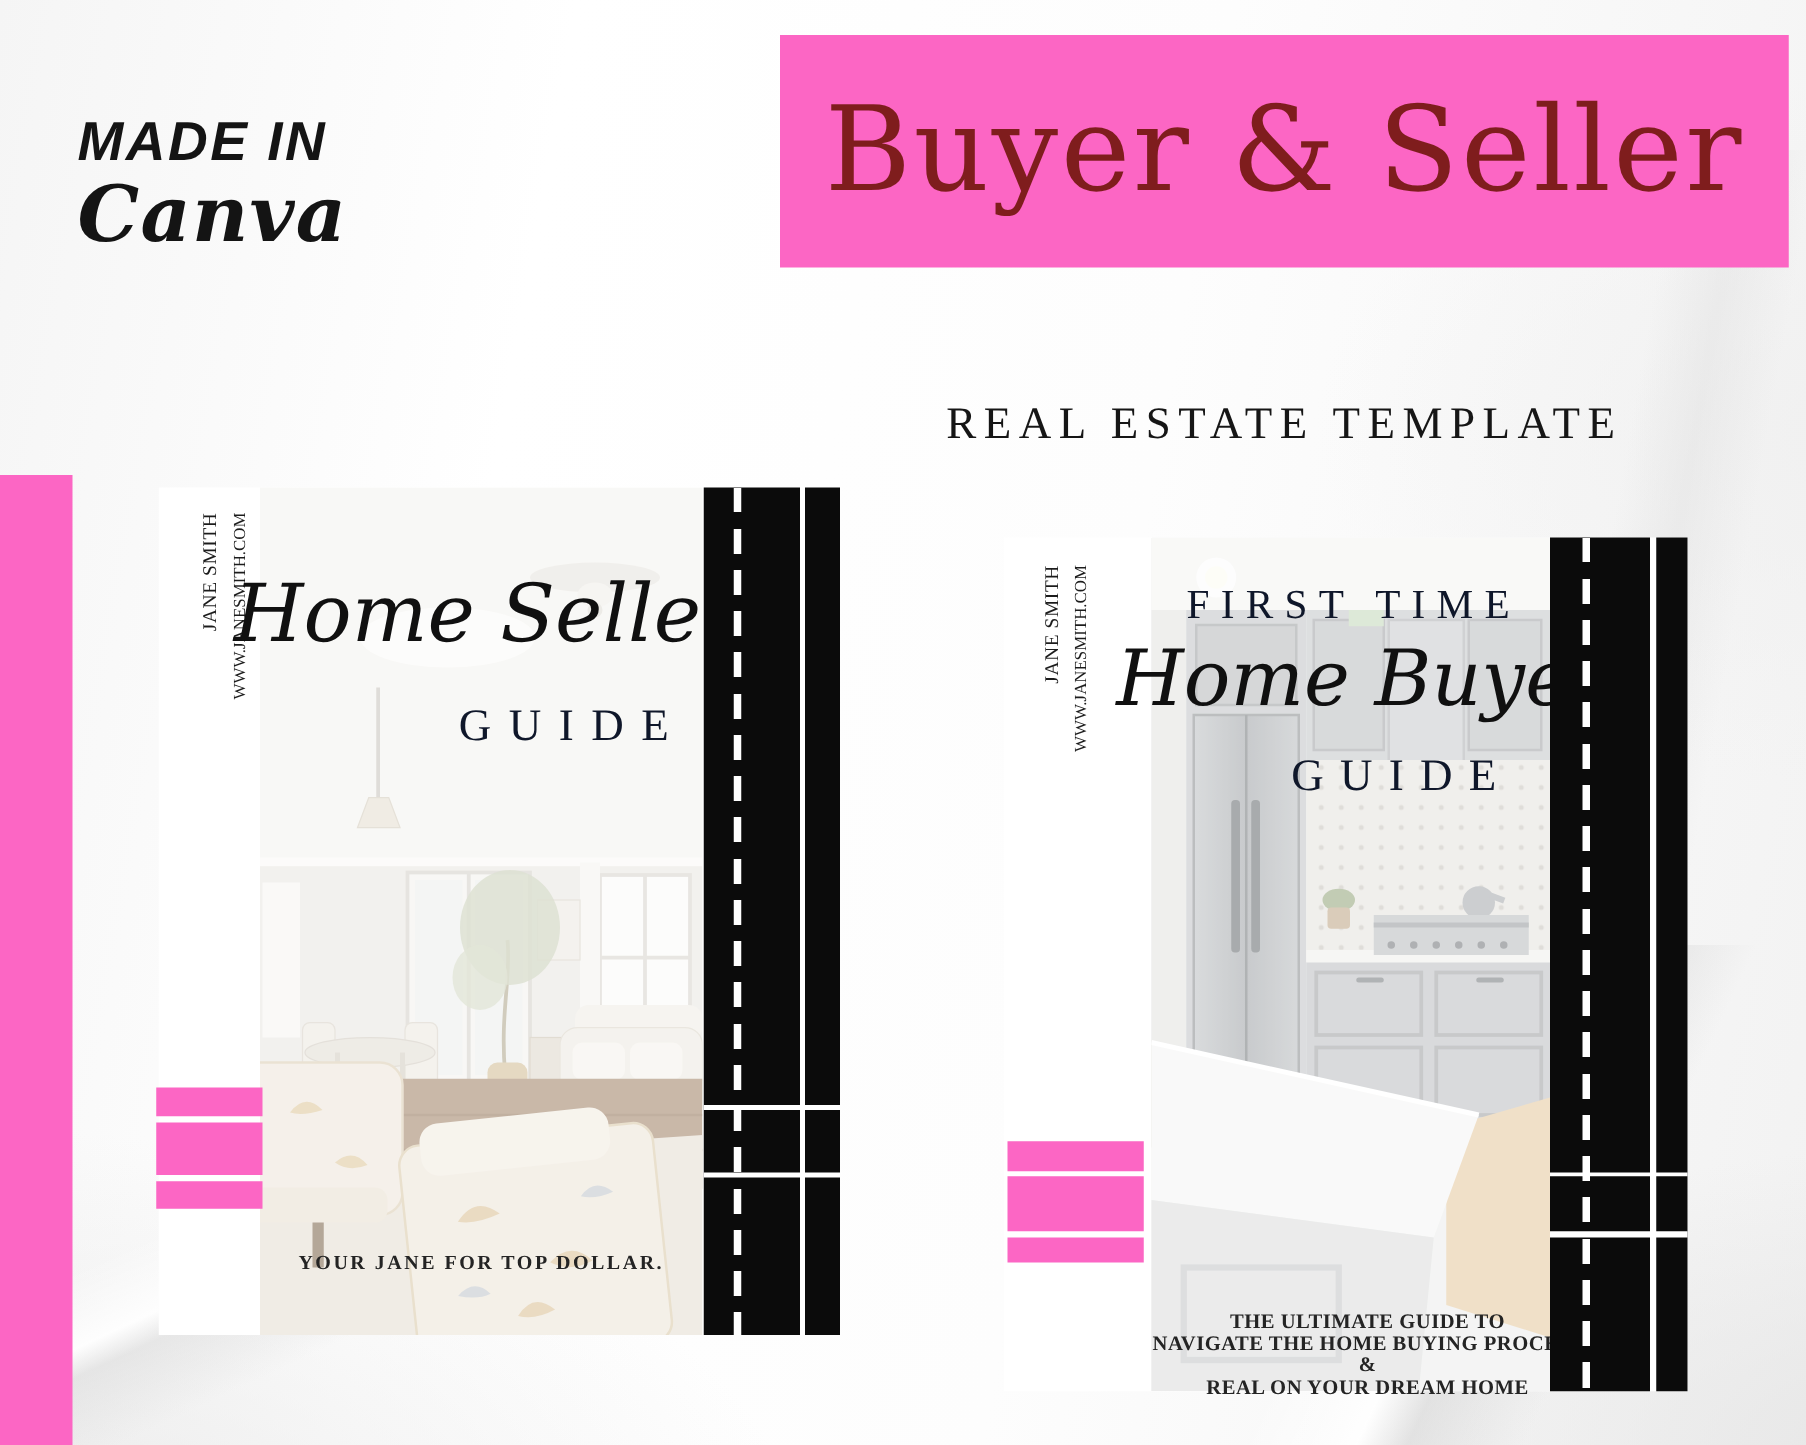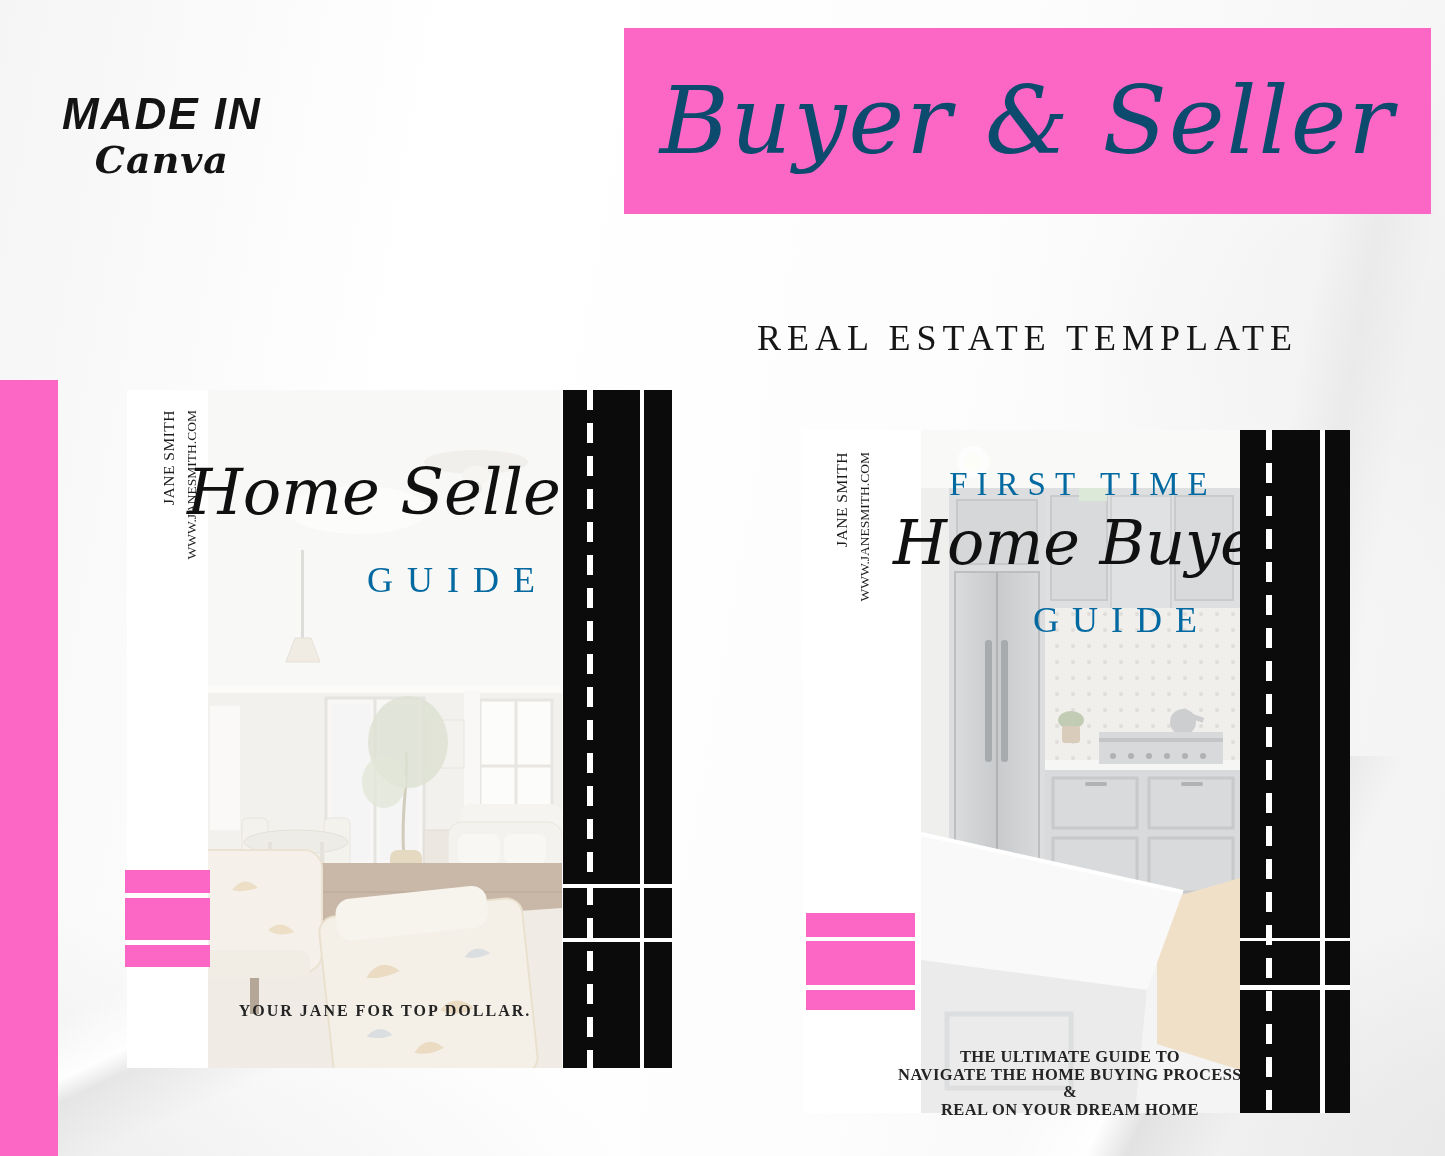--- a/index.html
+++ b/index.html
@@ -17,26 +17,26 @@
   .swirl-b{right:-160px;bottom:-60px;width:820px;height:460px;
     background:linear-gradient(115deg,transparent 38%,rgba(255,255,255,.95) 47%,rgba(208,208,208,.5) 51%,transparent 60%);}
   .swirl-c{right:-80px;top:120px;width:420px;height:620px;
     background:linear-gradient(100deg,transparent 45%,rgba(222,222,222,.4) 55%,transparent 66%);}
 
   
   .made-in{position:absolute;left:62px;top:55px;color:#141414;}
   .made-line1{font-family:"Liberation Sans",sans-serif;font-weight:700;font-style:italic;
     font-size:44px;letter-spacing:2px;line-height:1.05;margin-top:36px;}
   .made-line2{font-family:"DejaVu Serif",serif;font-weight:700;font-style:italic;
-    font-size:38px;line-height:1.0;margin-top:4px;letter-spacing:1px;text-align:center;}
+    font-size:62px;line-height:1.0;margin-top:4px;letter-spacing:1px;text-align:center;}
 
   .banner{position:absolute;left:624px;top:28px;width:807px;height:186px;
     background:var(--pink,#fc66c4);display:flex;align-items:center;justify-content:center;}
-  .banner-title{font-family:"DejaVu Serif",serif;font-style:italic;font-weight:500;
-    color:#0c4a6e;font-size:94px;line-height:1;white-space:nowrap;letter-spacing:2px;}
+  .banner-title{font-family:"DejaVu Serif",serif;font-weight:500;
+    color:#7f1d1d;font-size:94px;line-height:1;white-space:nowrap;letter-spacing:2px;}
 
   .h-title{position:absolute;left:624px;top:228px;width:807px;text-align:center;
     font-family:"Liberation Serif",serif;font-size:78px;line-height:1.05;color:#161616;
     letter-spacing:15px;white-space:nowrap;}
   .h-subtitle{position:absolute;left:624px;top:320px;width:807px;text-align:center;
     font-family:"Liberation Serif",serif;font-size:36px;line-height:1.05;color:#161616;
     letter-spacing:6px;white-space:nowrap;}
 
   .left-accent{position:absolute;left:0;top:380px;width:58px;height:776px;background:var(--pink,#fc66c4);}
 
@@ -47,21 +47,21 @@
   .photo svg{position:absolute;inset:0;width:100%;height:100%;}
   .agent-vert{writing-mode:vertical-rl;transform:rotate(180deg);
     font-family:"Liberation Serif",serif;color:#1c1c1c;line-height:1.4;}
   .band{top:0;bottom:0;background:var(--band-black,#0b0b0b);}
   .stitch{top:0;bottom:0;width:6px;
     background-image:repeating-linear-gradient(to bottom,#ffffff 0 20px,rgba(0,0,0,0) 20px 33px);}
   .xline{background:#ffffff;}
   .ribbon-bar{background:var(--pink,#fc66c4);}
   .script-title{font-family:"DejaVu Serif",serif;font-style:italic;font-weight:500;
     color:#101010;text-align:center;line-height:1;white-space:nowrap;}
-  .eyebrow,.sub-guide{font-family:"Liberation Serif",serif;color:#0369a1;text-align:center;
+  .eyebrow,.sub-guide{font-family:"Liberation Serif",serif;color:#0f172a;text-align:center;
     line-height:1;white-space:nowrap;}
   .tagline{font-family:"Liberation Serif",serif;color:#242424;text-align:center;}
   .tagline span{position:static;display:block;}
 
   
   .cover-seller{left:127px;top:390px;width:545px;height:678px;}
   .cover-seller .photo{left:81px;width:354px;height:678px;}
   .cover-seller .agent-name{left:31px;top:20px;font-size:15.5px;letter-spacing:.5px;}
   .cover-seller .agent-site{left:56px;top:20px;font-size:13.5px;letter-spacing:0;}
   .cover-seller .script-title{left:60px;width:400px;top:70px;font-size:64px;}
@@ -78,21 +78,21 @@
   .cover-seller .bar-3{left:-2px;width:85px;top:555px;height:22px;}
 
   
   .cover-buyer{left:803px;top:430px;width:547px;height:683px;}
   .cover-buyer .photo{left:118px;width:319px;height:683px;}
   .cover-buyer .agent-name{left:28px;top:22px;font-size:15.5px;letter-spacing:.5px;}
   .cover-buyer .agent-site{left:53px;top:22px;font-size:13.5px;letter-spacing:0;}
   .cover-buyer .eyebrow{left:120px;width:320px;top:38px;font-size:33px;letter-spacing:9px;}
   .cover-buyer .script-title{left:90px;width:360px;top:82px;font-size:62px;}
   .cover-buyer .sub-guide{left:230px;width:175px;top:172px;font-size:36px;letter-spacing:13px;}
-  .cover-buyer .tagline{left:92px;width:350px;top:618px;font-size:16.5px;line-height:17.5px;
+  .cover-buyer .tagline{left:116px;width:350px;top:618px;font-size:16.5px;line-height:17.5px;
     letter-spacing:.4px;font-weight:700;}
   .cover-buyer .band-1{left:437px;width:80px;}
   .cover-buyer .band-1 .stitch{left:26px;}
   .cover-buyer .band-2{left:522px;width:25px;}
   .cover-buyer .xline-1{left:437px;width:110px;top:508px;height:3px;}
   .cover-buyer .xline-2{left:437px;width:110px;top:555px;height:5px;}
   .cover-buyer .bar-1{left:3px;width:109px;top:483px;height:24px;}
   .cover-buyer .bar-2{left:3px;width:109px;top:511px;height:44px;}
   .cover-buyer .bar-3{left:3px;width:109px;top:560px;height:20px;}
 </style>

